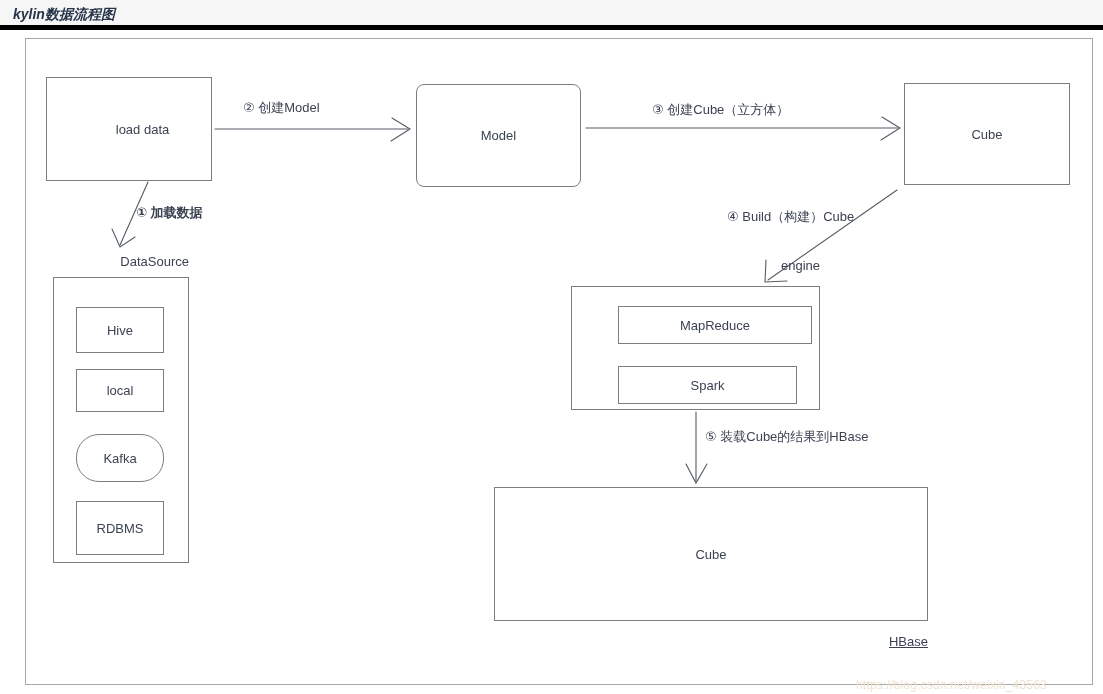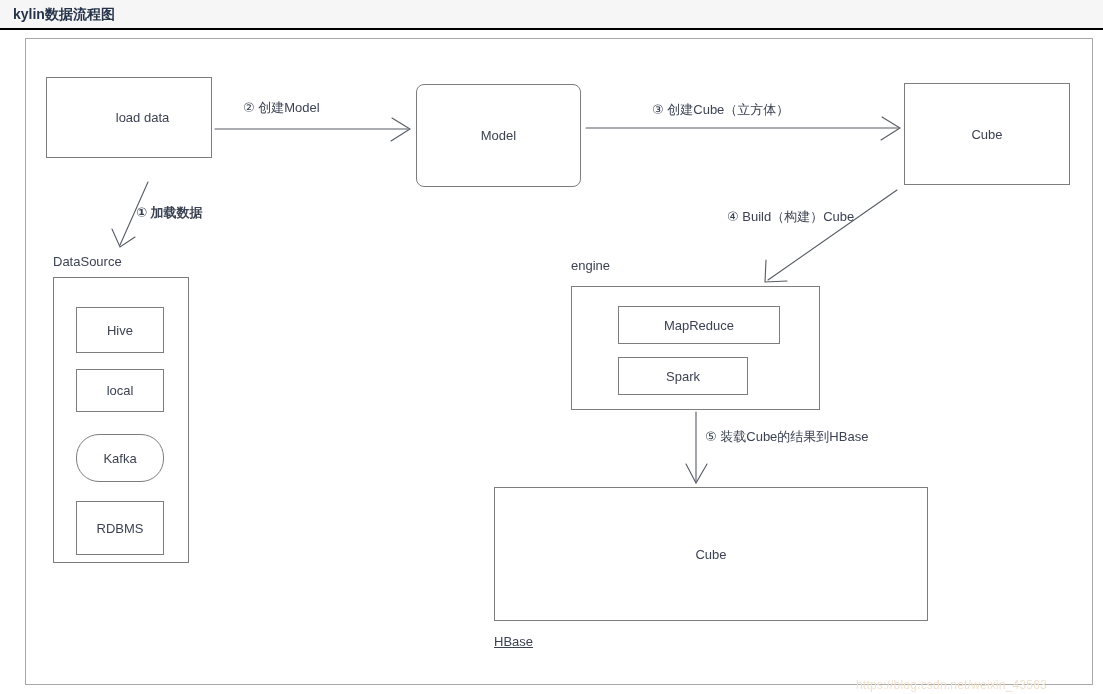--- a/index.html
+++ b/index.html
@@ -13,22 +13,23 @@
     font-family: "Liberation Sans", "DejaVu Sans", sans-serif;
     overflow: hidden;
     position: relative;
   }
   #header-bar {
     position: absolute;
     left: 0; top: 0;
     width: 1103px;
     height: 30px;
     background: #f6f6f6;
-    border-bottom: 2px solid #000000;
+    border-bottom: 5px solid #000000;
     box-sizing: border-box;
+    font-style: italic;
   }
   #page-title {
     position: absolute;
     left: 13px;
     top: 6px;
     font-size: 14px;
     font-weight: bold;
     color: #26344a;
     letter-spacing: 0px;
     white-space: nowrap;
@@ -59,21 +60,21 @@
     align-items: center;
     justify-content: center;
     font-size: 13px;
     color: #3b4252;
   }
   .node-label-only {
     position: absolute;
     font-size: 13px;
     color: #3b4252;
     white-space: nowrap;
-    text-align: left;
+    text-align: right;
   }
   .edge-label {
     position: absolute;
     font-size: 13px;
     color: #3b4252;
     white-space: nowrap;
   }
   .container-box {
     position: absolute;
     border: 1px solid #7d7d7d;
@@ -83,35 +84,35 @@
   #watermark {
     position: absolute;
     left: 856px;
     top: 678px;
     font-size: 12px;
     color: #efe2cf;
     white-space: nowrap;
     letter-spacing: 0.2px;
   }
   
-  #node-load-data   { left: 46px;  top: 77px;  width: 166px; height: 81px; padding-left: 27px; }
+  #node-load-data   { left: 46px;  top: 77px;  width: 166px; height: 104px; padding-left: 27px; }
   #node-model       { left: 416px; top: 84px;  width: 165px; height: 103px; border-radius: 8px; }
   #node-cube-top    { left: 904px; top: 83px;  width: 166px; height: 102px; }
   #node-cube-bottom { left: 494px; top: 487px; width: 434px; height: 134px; }
 
   #box-datasource   { left: 53px;  top: 277px; width: 136px; height: 286px; }
   #node-hive   { left: 76px; top: 307px; width: 88px; height: 46px; }
   #node-local  { left: 76px; top: 369px; width: 88px; height: 43px; }
   #node-kafka  { left: 76px; top: 434px; width: 88px; height: 48px; border-radius: 23px; }
   #node-rdbms  { left: 76px; top: 501px; width: 88px; height: 54px; }
   #label-datasource { left: 53px; top: 254px; width: 136px; }
 
   #box-engine   { left: 571px; top: 286px; width: 249px; height: 124px; }
-  #node-mapreduce { left: 618px; top: 306px; width: 162px; height: 38px; }
-  #node-spark     { left: 618px; top: 357px; width: 130px; height: 38px; }
+  #node-mapreduce { left: 618px; top: 306px; width: 194px; height: 38px; }
+  #node-spark     { left: 618px; top: 366px; width: 179px; height: 38px; }
   #label-engine   { left: 571px; top: 258px; width: 249px; }
 
   #label-hbase { left: 494px; top: 634px; width: 434px; text-decoration: underline; }
 
   #edge-label-1 { left: 136px; top: 204px; font-weight: bold; }
   #edge-label-2 { left: 243px; top: 99px; }
   #edge-label-3 { left: 652px; top: 101px; }
   #edge-label-4 { left: 727px; top: 208px; }
   #edge-label-5 { left: 705px; top: 428px; }
 </style>

